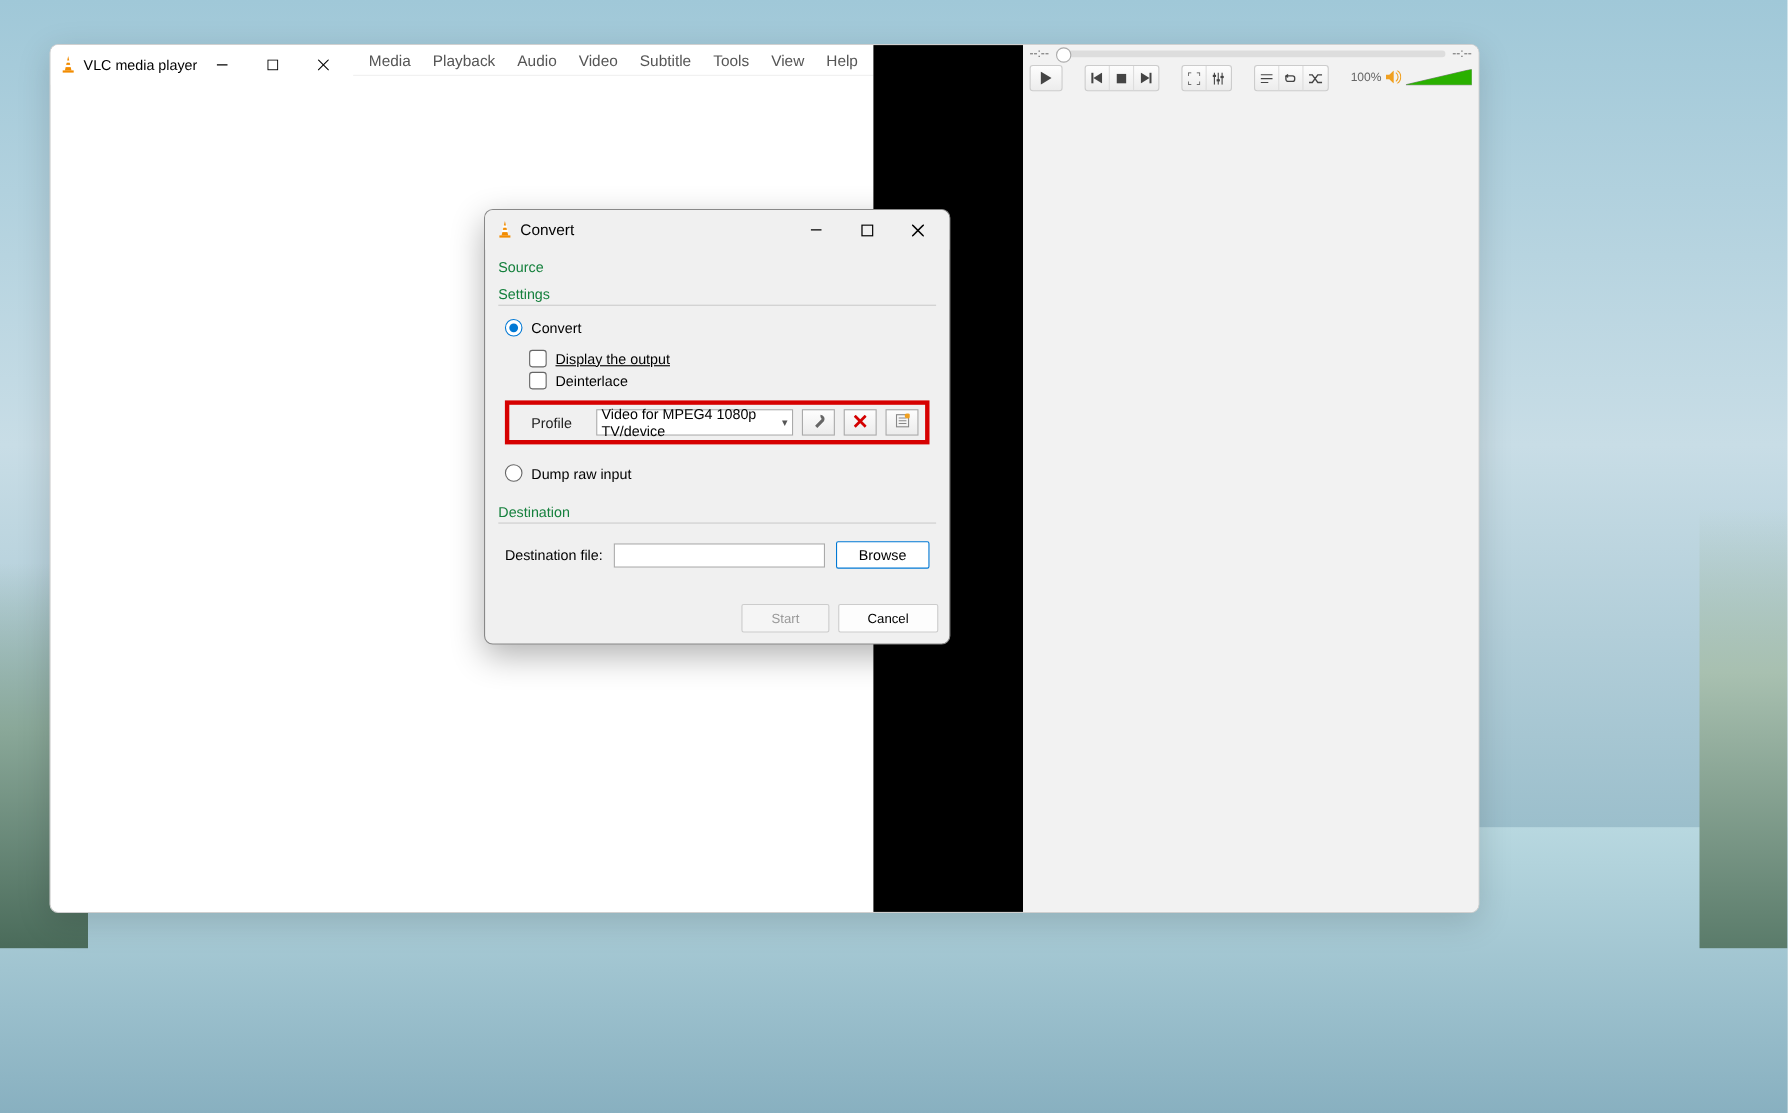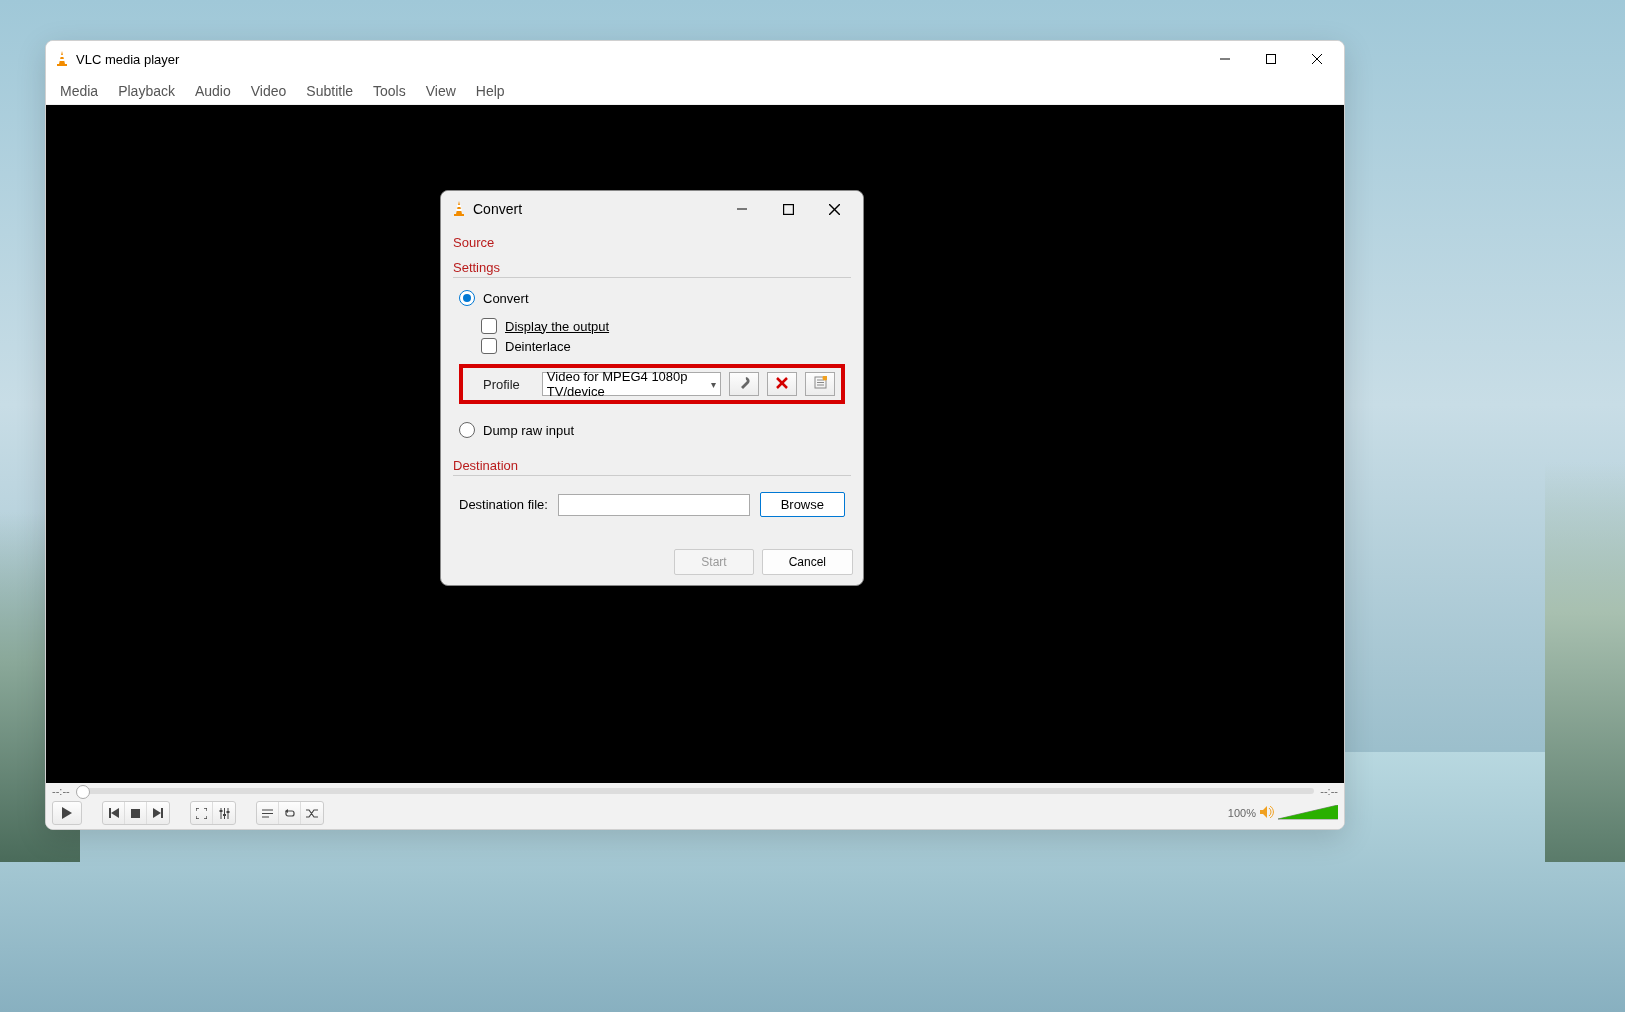--- a/index.html
+++ b/index.html
@@ -29,21 +29,21 @@
     left: 45px;
     top: 40px;
     width: 1300px;
     height: 790px;
     background: #fff;
     border: 1px solid #d0d0d0;
     border-radius: 8px;
     box-shadow: 0 8px 30px rgba(0,0,0,0.15);
     overflow: hidden;
     display: flex;
-    flex-direction: column;
+    flex-direction: row;
   }
   .titlebar {
     height: 36px;
     background: #fff;
     display: flex;
     align-items: center;
     padding: 0 4px 0 8px;
     font-size: 13px;
     color: #000;
   }
@@ -154,21 +154,21 @@
     font-size: 14px;
     color: #000;
     background: #f0f0f0;
     border-radius: 8px 8px 0 0;
   }
   .dlg-body {
     padding: 2px 12px 8px 12px;
   }
   .group-label {
     font-size: 13px;
-    color: #b91c1c;
+    color: #15803d;
     padding: 6px 0 4px 0;
   }
   .group-box {
     border-top: 1px solid #ccc;
     padding: 8px 6px 10px 6px;
     position: relative;
   }
   .group-label + .group-box { margin-top: -2px; }
   .row { display:flex; align-items:center; margin: 4px 0; font-size:13px; }
   .row .lbl { width: 60px; color:#222; }

